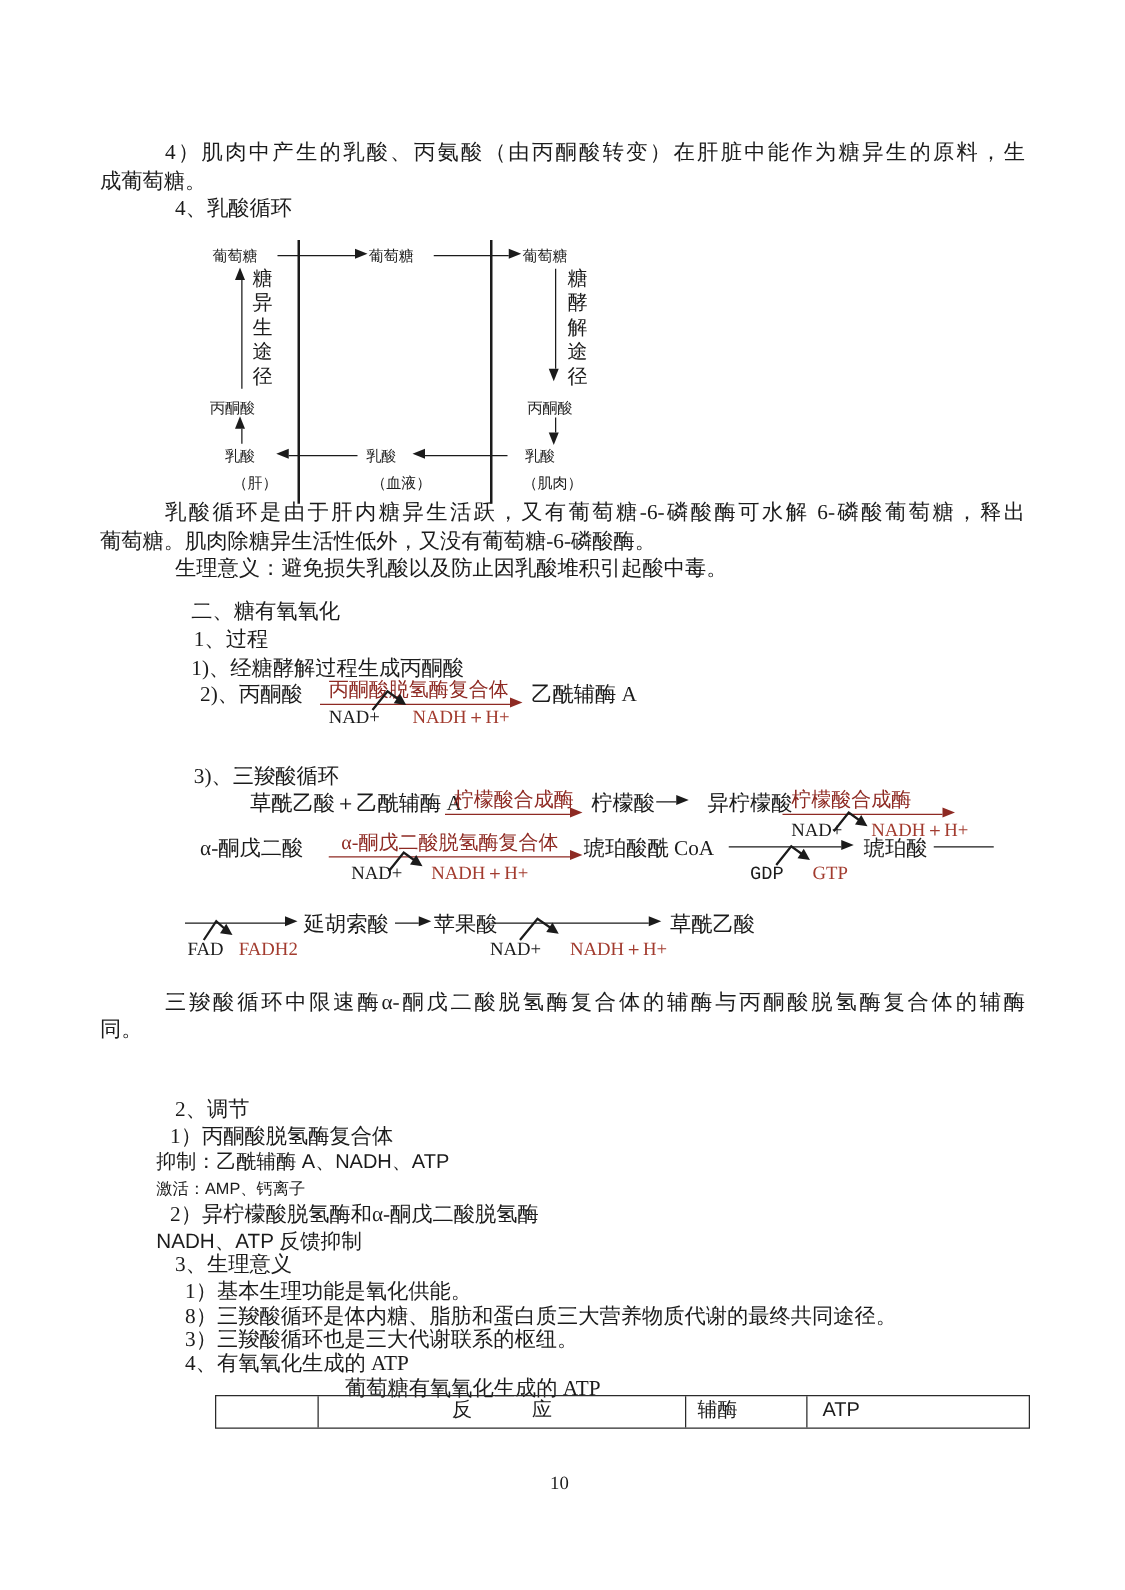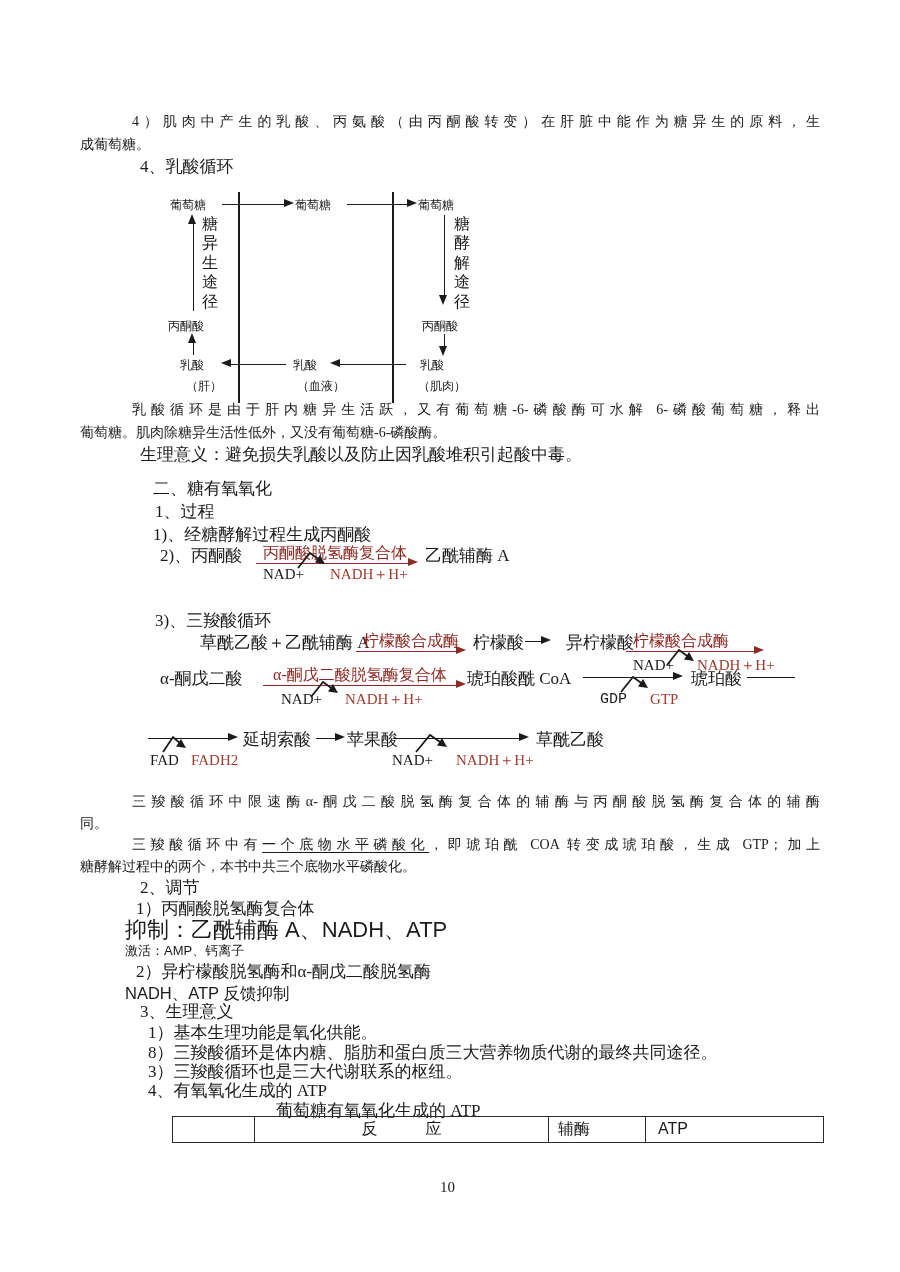--- a/index.html
+++ b/index.html
@@ -13,21 +13,21 @@
     background:#ffffff;overflow:hidden;color:var(--ink);
     font-family:"Liberation Serif","DejaVu Serif",serif;
   }
   .abs{position:absolute;white-space:nowrap;}
   .t{font-size:17px;line-height:22px;}
   .d{font-size:12px;line-height:19px;}
   .sub{font-size:15px;line-height:17px;font-family:"Liberation Serif","DejaVu Serif",serif;}
   .sans{font-family:"Liberation Sans","DejaVu Sans",sans-serif;}
   .redp{color:var(--product-red);}
   .enz{position:absolute;white-space:nowrap;color:var(--enzyme-red);font-size:16px;line-height:18px;}
-  .para{position:absolute;width:740px;font-size:14px;line-height:22.5px;}
+  .para{position:absolute;width:740px;font-size:17px;line-height:22.5px;}
   .jline{text-align:justify;text-align-last:justify;}
   .jlast{text-align:left;text-align-last:left;}
   .ind{text-indent:52px;}
   .u{text-decoration:underline;text-underline-offset:3px;}
 
   
   .harr{position:absolute;height:0;border-top:1.7px solid var(--ink);}
   .harr.head-r::after{content:"";position:absolute;left:100%;top:-5.7px;
     border-left:10px solid var(--ink);border-top:4.7px solid transparent;border-bottom:4.7px solid transparent;}
   .harr.head-l::before{content:"";position:absolute;right:100%;top:-5.7px;
@@ -177,28 +177,24 @@
     <path d="M3 21 L17 4 L30 13" fill="none" stroke="#1b1b1b" stroke-width="1.8"></path>
     <path d="M34 16 L24 14.5 L29 7 Z" fill="#1b1b1b"></path>
   </svg>
   <div class="abs sub redp" style="left:456px;top:752px;">NADH＋H+</div>
   <div class="abs t" style="left:536px;top:729px;">草酰乙酸</div>
 
   <div class="para" style="left:80px;top:791px;line-height:21.5px;">
     <div class="jline ind">三羧酸循环中限速酶α-酮戊二酸脱氢酶复合体的辅酶与丙酮酸脱氢酶复合体的辅酶</div>
     <div class="jlast">同。</div>
   </div>
-  <div class="para" style="left:80px;top:834px;line-height:21.5px;">
-    <div class="jline ind"><span>三羧酸循环中有</span><span class="u">一个底物水平磷酸化</span><span>，即琥珀酰 COA 转变成琥珀酸，生成 GTP；加上</span></div>
-    <div class="jlast">糖酵解过程中的两个，本书中共三个底物水平磷酸化。</div>
-  </div>
 
   <div class="abs t" style="left:140px;top:877px;">2、调节</div>
   <div class="abs t" style="left:136px;top:898px;">1）丙酮酸脱氢酶复合体</div>
-  <div class="abs t sans" style="left:125px;top:919px;font-size:22px;">抑制：乙酰辅酶 A、NADH、ATP</div>
+  <div class="abs t sans" style="left:125px;top:919px;font-size:16px;">抑制：乙酰辅酶 A、NADH、ATP</div>
   <div class="abs t sans" style="left:125px;top:940px;font-size:13px;">激活：AMP、钙离子</div>
   <div class="abs t" style="left:136px;top:961px;">2）异柠檬酸脱氢酶和α-酮戊二酸脱氢酶</div>
   <div class="abs t sans" style="left:125px;top:982px;font-size:16.5px;">NADH、ATP 反馈抑制</div>
 
   <div class="abs t" style="left:140px;top:1001px;">3、生理意义</div>
   <div class="abs t" style="left:148px;top:1022px;">1）基本生理功能是氧化供能。</div>
   <div class="abs t" style="left:148px;top:1042px;">8）三羧酸循环是体内糖、脂肪和蛋白质三大营养物质代谢的最终共同途径。</div>
   <div class="abs t" style="left:148px;top:1061px;">3）三羧酸循环也是三大代谢联系的枢纽。</div>
 
   <div class="abs t" style="left:148px;top:1080px;">4、有氧氧化生成的 ATP</div>

